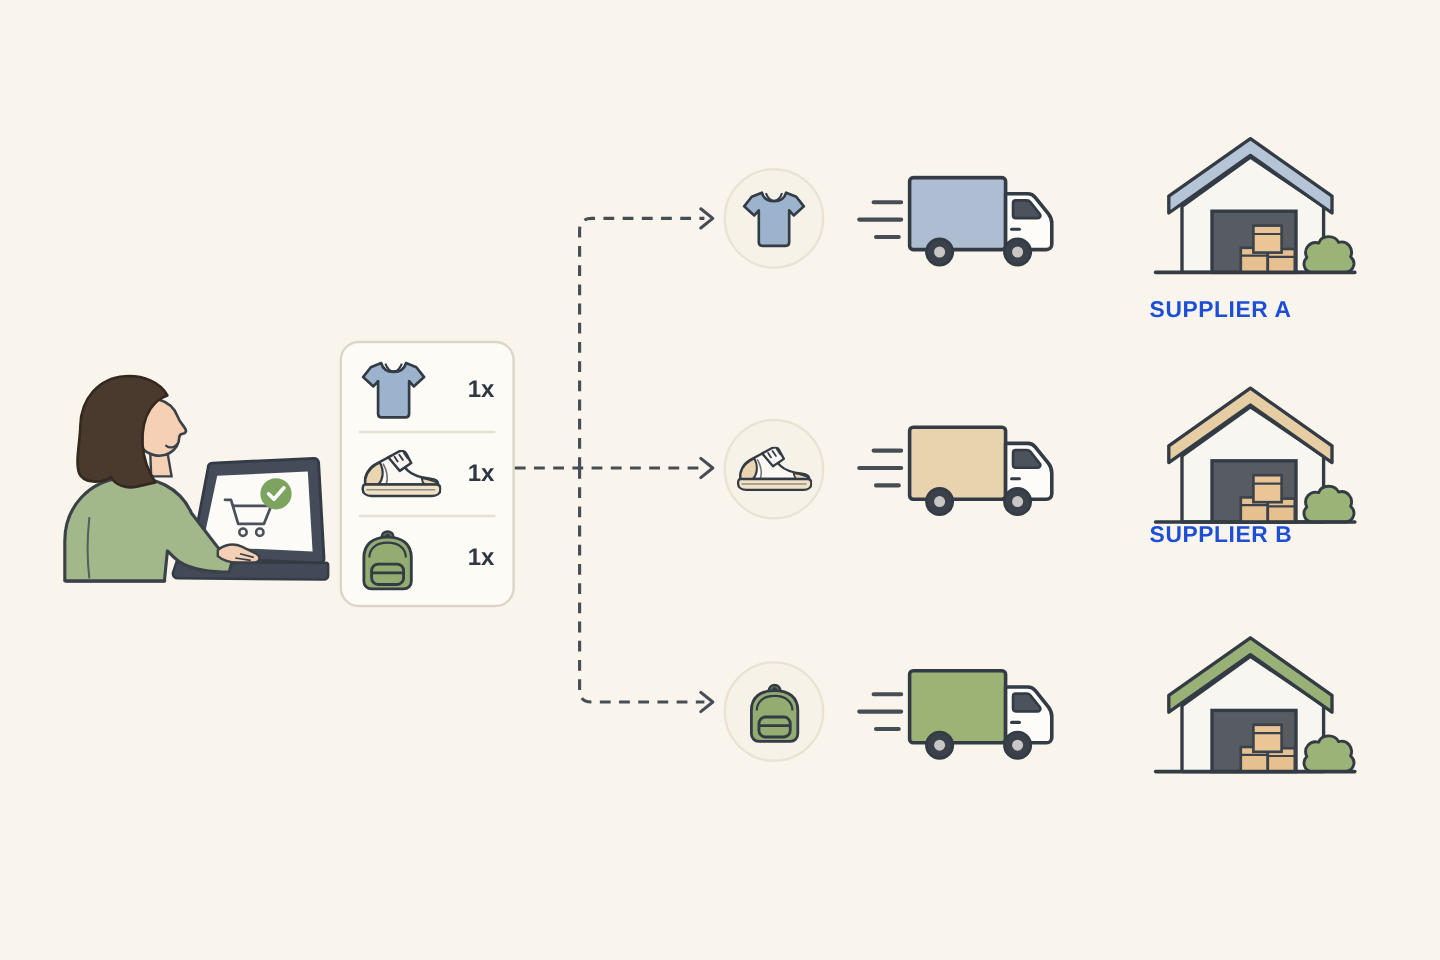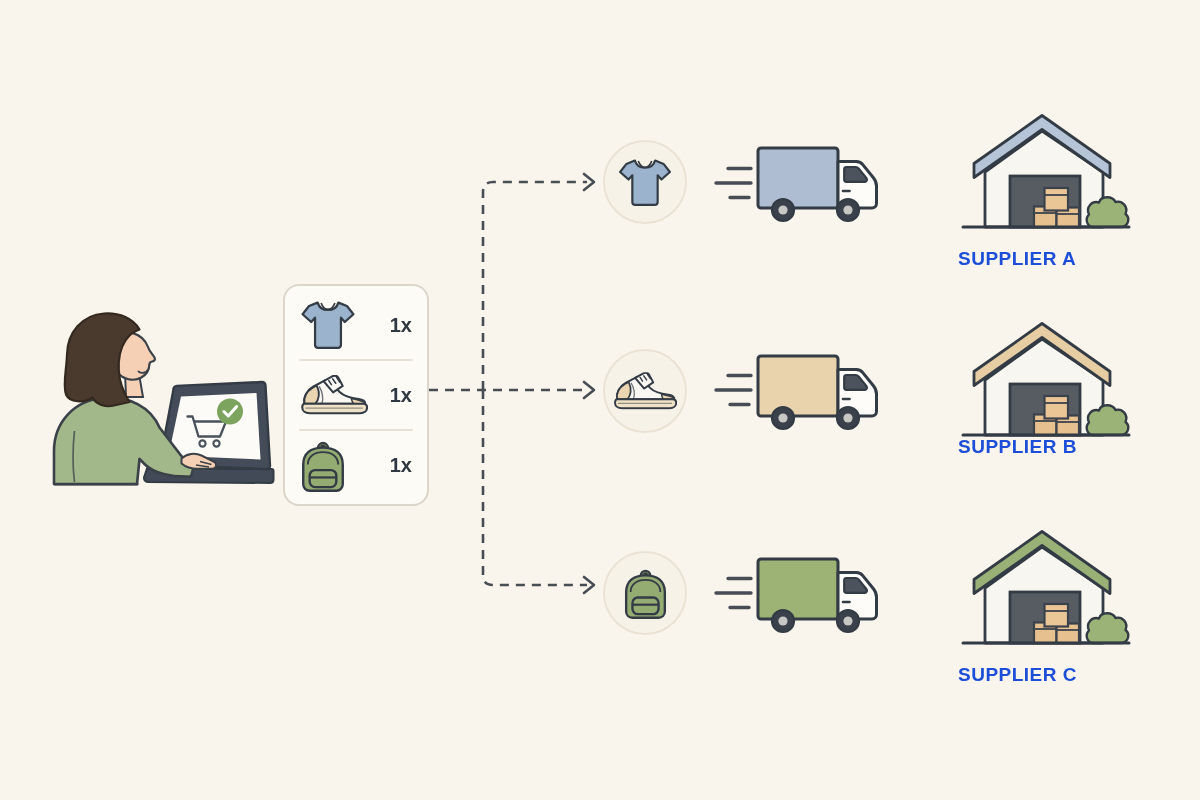--- a/index.html
+++ b/index.html
@@ -201,15 +201,14 @@
   </div>
   <svg class="speedlines" id="speed-3" width="40" height="36" viewBox="0 0 40 36">
       <use href="#sym-speed" xlink:href="#sym-speed"></use>
     </svg>
   <svg class="truck" id="truck-3" width="124" height="78" viewBox="0 0 124 78">
     <use href="#sym-truck" xlink:href="#sym-truck" color="#9db375"></use>
   </svg>
   <svg class="warehouse" id="wh-3" width="176" height="122" viewBox="0 0 176 122">
     <use href="#sym-warehouse" xlink:href="#sym-warehouse" color="#99b077"></use>
   </svg>
-  <div class="label supplier-label" id="supplier-3">SUPPLIER C</div>
 
 </div>
 
 </body></html>

